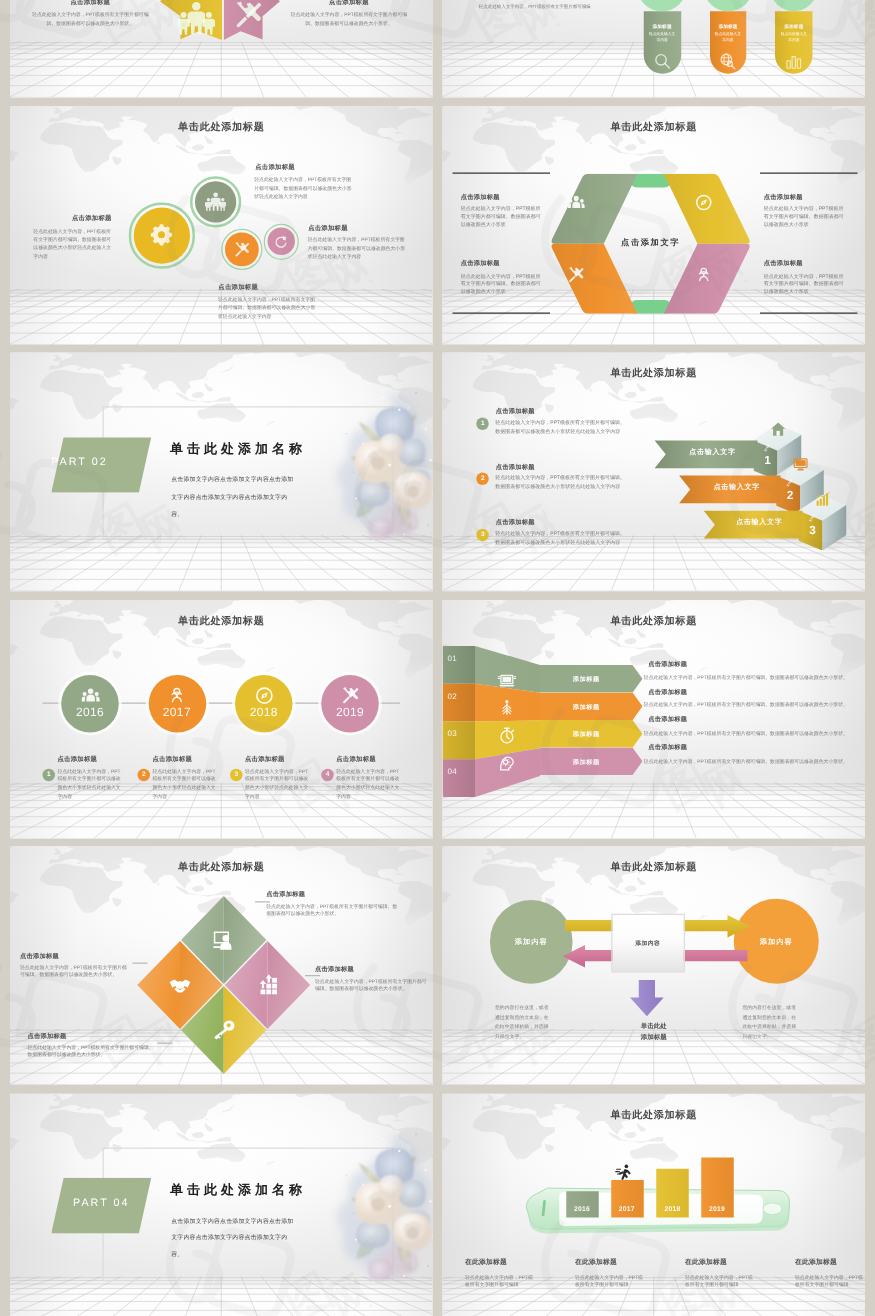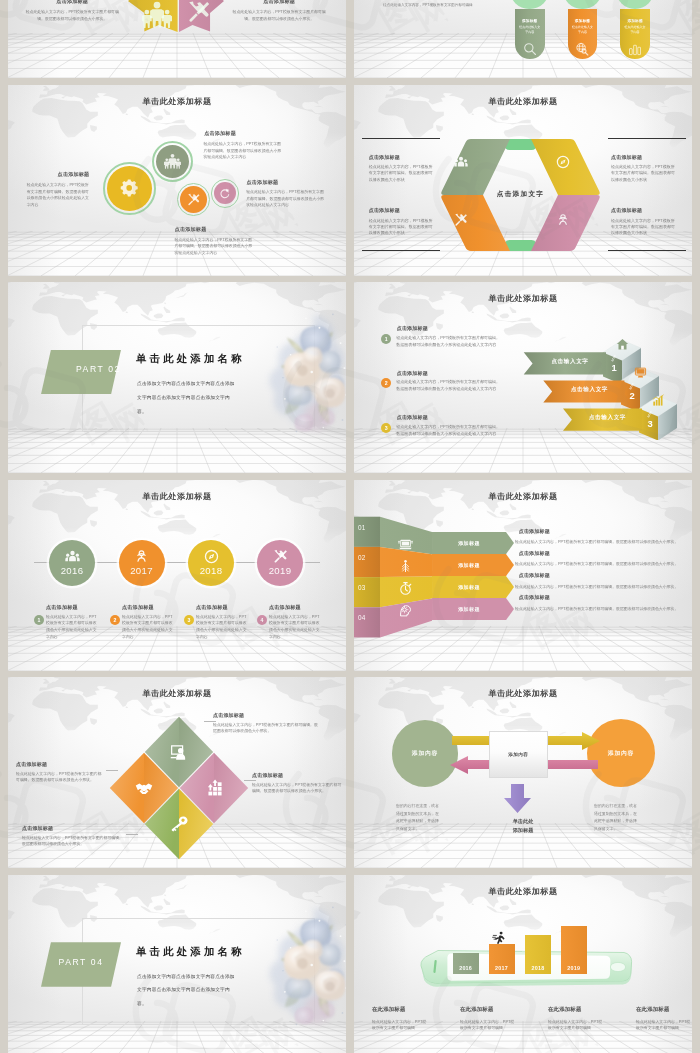--- a/index.html
+++ b/index.html
@@ -529,21 +529,21 @@
           <path d="M361.0 0 L577 45" stroke="#b9b9b9" stroke-width=".45" fill="none" opacity=".8"></path>
           <path d="M377.0 0 L611 45" stroke="#b9b9b9" stroke-width=".45" fill="none" opacity=".8"></path>
           <path d="M393.0 0 L645 45" stroke="#b9b9b9" stroke-width=".45" fill="none" opacity=".8"></path>
           <path d="M409.0 0 L679 45" stroke="#b9b9b9" stroke-width=".45" fill="none" opacity=".8"></path>
           <path d="M425.0 0 L713 45" stroke="#b9b9b9" stroke-width=".45" fill="none" opacity=".8"></path>
         </svg>
       </div>
       <div class="sl-vig"></div>
       <div class="pt-line" style="left:73.6px;top:43px;width:231px;height:105px;border:.8px solid #dcdcdc;"></div>
       <div style="position:absolute;left:33px;top:67.7px;width:80px;height:44.6px;background:#a3b58f;clip-path:polygon(12.4% 0,100% 0,87.6% 100%,0 100%);"></div>
-      <div style="position:absolute;left:33px;top:82px;width:80px;text-align:right;color:#fff;font-size:8.6px;letter-spacing:1.6px;">PART 02</div>
+      <div style="position:absolute;left:33px;top:82px;width:80px;text-align:left;color:#fff;font-size:8.6px;letter-spacing:1.6px;">PART 02</div>
       <div style="position:absolute;left:128px;top:70px;width:180px;font-size:10.4px;font-weight:bold;color:#222;letter-spacing:3.2px;white-space:nowrap;">单击此处添加名称</div>
       <div style="position:absolute;left:129px;top:95px;width:98px;font-size:4.7px;color:#3c3c3c;line-height:2.95;letter-spacing:.2px;">点击添加文字内容点击添加文字内容点击添加文字内容点击添加文字内容点击添加文字内容。</div>
       <div style="position:absolute;left:250px;top:14px;width:96px;height:150px;"><svg opacity="0.82" width="96" height="150" viewBox="0 0 100 150">
           <defs>
             <radialGradient id="fr1" cx=".36" cy=".32">
               <stop offset="0" stop-color="#fffefc"></stop>
               <stop offset=".5" stop-color="#f6e9dd"></stop>
               <stop offset="1" stop-color="#e6d7c7"></stop>
             </radialGradient>
             <radialGradient id="fr2" cx=".4" cy=".32">

